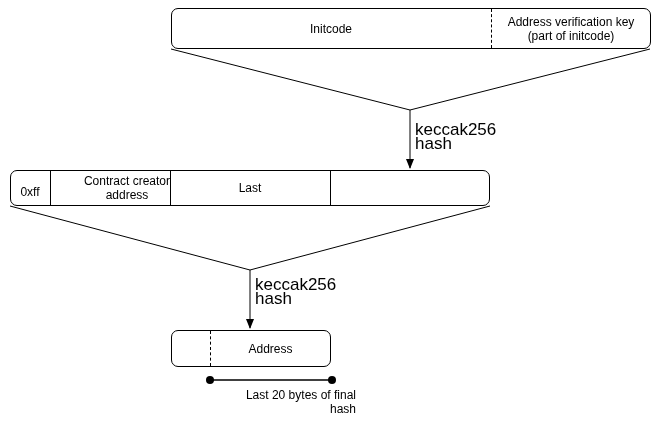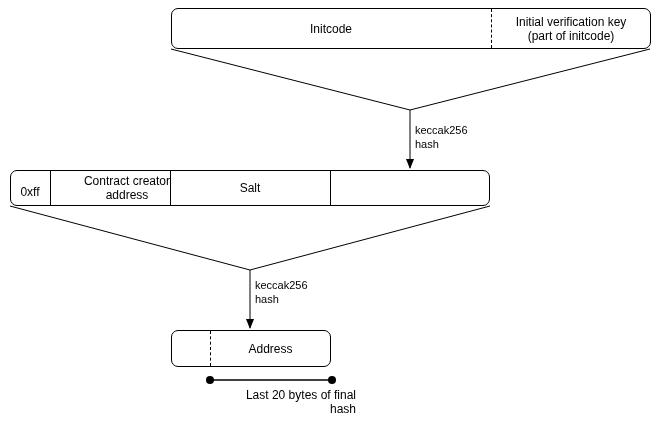--- a/index.html
+++ b/index.html
@@ -58,21 +58,21 @@
   .caption {
     position: absolute;
     font-size: 12px;
     line-height: 14px;
     text-align: right;
     color: #000000;
     white-space: pre-line;
   }
   .arrow-label {
     position: absolute;
-    font-size: 11px;
+    font-size: 17px;
     line-height: 14px;
     text-align: center;
     color: #000000;
     white-space: pre-line;
   }
 </style>
 </head>
 <body>
 
 <div id="canvas">
@@ -111,21 +111,21 @@
 
   <div class="box" style="left:171px; top:8px; width:480px; height:41px;"></div>
 
   <div class="seg" style="left:171px; top:8px; width:320px; height:41px;">
     <span>Initcode</span>
   </div>
 
   <div class="vdash" style="left:491px; top:9px; height:39px;"></div>
 
   <div class="seg" style="left:491px; top:8px; width:160px; height:41px; white-space:pre-line;">
-    <span>Initial verification key
+    <span>Address verification key
 (part of initcode)</span>
   </div>
 
   <div class="arrow-label" style="left:415px; top:123px; width:90px; text-align:left;">keccak256
 hash</div>
 
   <div class="box" style="left:10px; top:170px; width:480px; height:36px;"></div>
 
   <div class="seg" style="left:10px; top:170px; width:40px; height:44px;">
     <span>0xff</span>
@@ -134,21 +134,21 @@
   <div class="vdiv" style="left:50px; top:171px; height:34px;"></div>
 
   <div class="seg" style="left:50px; top:170px; width:120px; height:36px; white-space:pre-line;justify-content:flex-end;">
     <span>Contract creator
 address</span>
   </div>
 
   <div class="vdiv" style="left:170px; top:171px; height:34px;"></div>
 
   <div class="seg" style="left:170px; top:170px; width:160px; height:36px;">
-    <span>Salt</span>
+    <span>Last</span>
   </div>
 
   <div class="vdiv" style="left:330px; top:171px; height:34px;"></div>
 
   <div class="seg" style="left:330px; top:170px; width:160px; height:36px;">
     <span></span>
   </div>
 
   <div class="arrow-label" style="left:255px; top:278px; width:90px; text-align:left;">keccak256
 hash</div>

